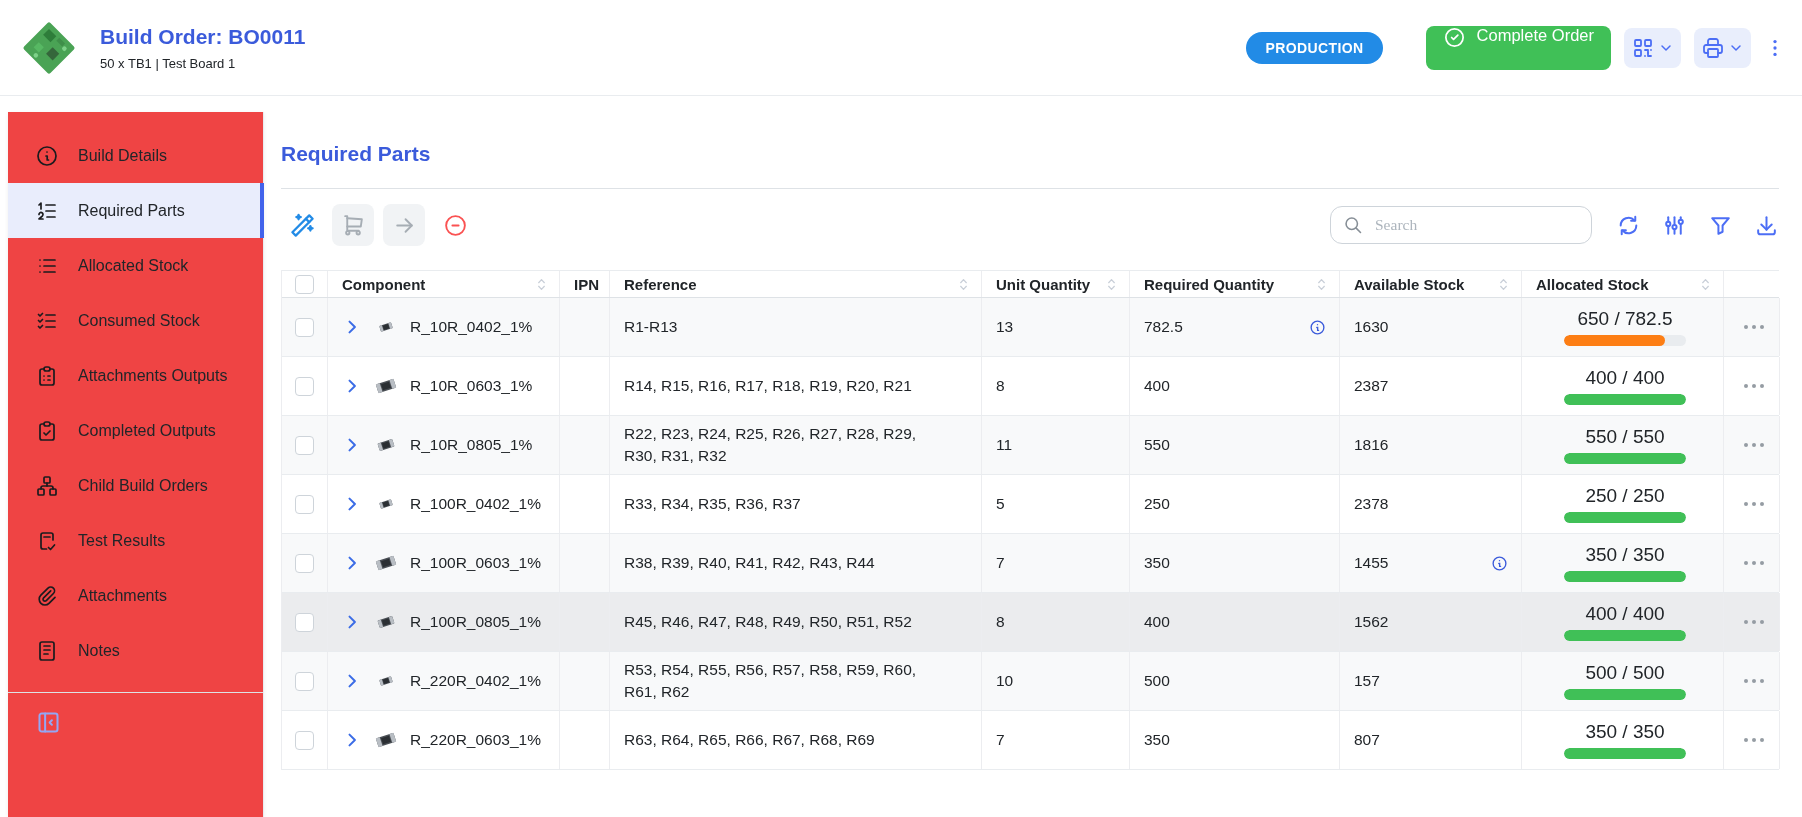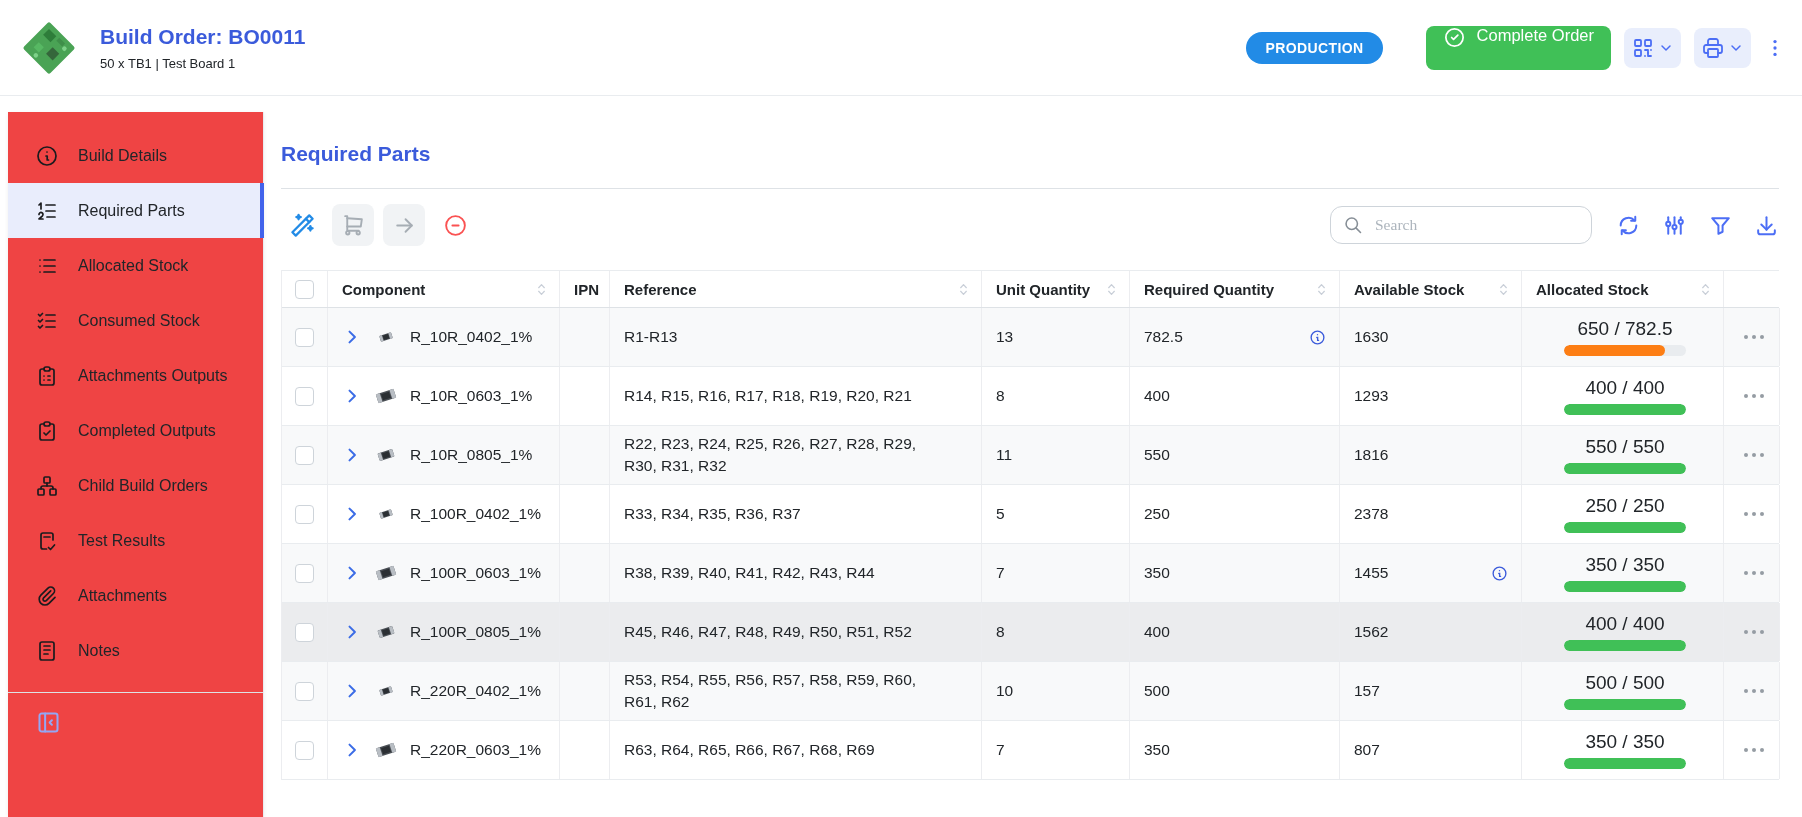--- a/index.html
+++ b/index.html
@@ -61,21 +61,21 @@
   .search-input { border:none; outline:none; font-size:15.5px; flex:1; font-family:inherit;
                   color:#495057; min-width:0; background:transparent; }
   .search-input::placeholder { color:#adb5bd; }
   .icon-row { display:flex; align-items:center; gap:21px; margin-left:24px; }
   .icon-row .t-icon { width:25px; height:25px; color:#4c6ef5; cursor:pointer; }
 
   
   .table { margin-top:24px; width:1498px; border-left:1px solid #ecedf0; }
   .thead, .trow { display:grid;
     grid-template-columns:46px 232px 50px 372px 148px 210px 182px 202px 56px; }
-  .thead { border-top:1px solid #e9ecef; border-bottom:1px solid #dee2e6; height:38px; }
+  .thead { border-top:1px solid #e9ecef; border-bottom:1px solid #dee2e6; height:28px; }
   .hcell { display:flex; align-items:center; justify-content:space-between;
            padding:0 9px 0 14px; font-weight:bold; font-size:15px; border-right:1px solid #ecedf0; }
   .sort-slot { width:17px; height:17px; flex:none; }
   .sort-slot svg { width:17px; height:17px; }
   .trow { border-bottom:1px solid #e9ecef; min-height:59px; }
   .trow.stripe { background:#f8f9fa; }
   .trow.hl { background:#ebecee; }
   .cell { display:flex; align-items:center; padding:7px 9px 7px 14px; font-size:15.5px;
           border-right:1px solid #ecedf0; }
   .c-check { justify-content:center; padding:0; }
@@ -500,21 +500,21 @@
       <span class="comp-name">R_10R_0603_1%</span>
     </div>
     <div class="cell c-ipn"></div>
     <div class="cell c-ref">R14, R15, R16, R17, R18, R19, R20, R21</div>
     <div class="cell c-unit">8</div>
     <div class="cell c-req">
       <span>400</span>
 
     </div>
     <div class="cell c-avail">
-      <span>1293</span>
+      <span>2387</span>
 
     </div>
     <div class="cell c-alloc">
       <span class="alloc-label">400 / 400</span>
       <span class="bar">
                 <span class="bar-fill" style="display: block; width: 100%; background: rgb(64, 192, 87);"></span>
               </span>
     </div>
     <div class="cell c-actions">
       <span class="dot"></span>

